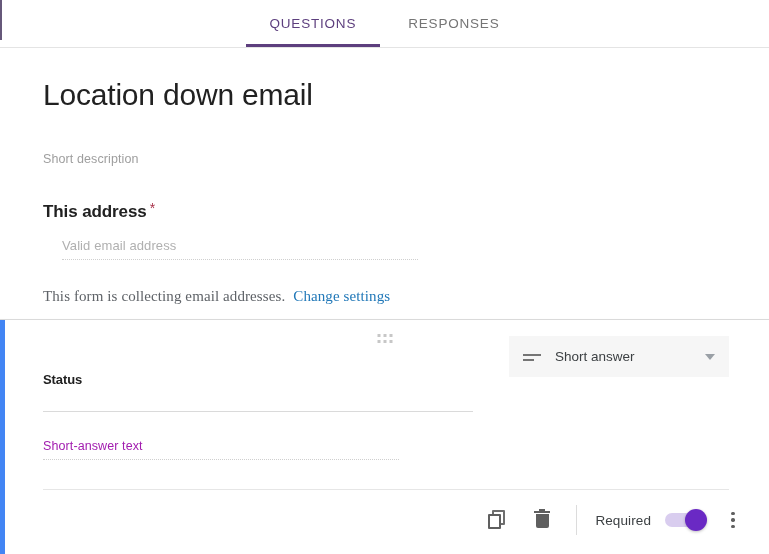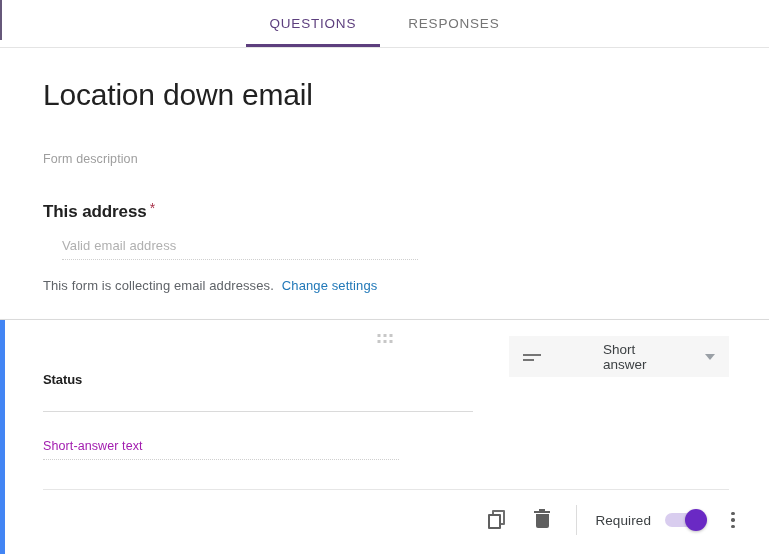--- a/index.html
+++ b/index.html
@@ -125,24 +125,25 @@
     margin-top: 16px;
     width: 356px;
     font-size: 13px;
     color: #b0b0b0;
     padding-bottom: 6px;
     border-bottom: 1px dotted #cfcfcf;
     letter-spacing: 0.1px;
     margin-left: 19px;
   }
   .email-note {
-    margin-top: 18px;
-    font-size: 13px;
+    margin-top: 28px;
+    font-size: 15px;
     color: #5f6368;
     letter-spacing: 0.1px;
+    font-family: Liberation Serif, serif;
   }
   .email-note .link {
     color: #2178b8;
     margin-left: 8px;
     cursor: pointer;
     text-decoration: none;
   }
 
   
   .question-card {
@@ -212,21 +213,20 @@
     margin-top: -28px;
     width: 220px;
     height: 41px;
     background: #f6f6f6;
     display: flex;
     align-items: center;
     padding: 0 14px;
     box-sizing: border-box;
     cursor: pointer;
     border: none;
-    gap: 48px;
   }
   .type-icon {
     width: 18px;
     height: 12px;
     margin-right: 14px;
     flex: 0 0 auto;
     position: relative;
   }
   .type-icon i {
     position: absolute;
@@ -400,21 +400,21 @@
   <div class="tabs">
     <button class="tab active">QUESTIONS</button>
     <button class="tab">RESPONSES</button>
   </div>
 </div>
 
 <div class="card header-card">
 
   <div class="form-title">Location down email</div>
 
-  <div class="form-description">Form description</div>
+  <div class="form-description">Short description</div>
 
   <div>
     <div class="email-label">
       <span>This address</span><span class="req-asterisk">*</span>
     </div>
 
     <div class="email-input">Valid email address</div>
 
     <div class="email-note">
       <span>This form is collecting email addresses.</span><a class="link">Change settings</a>

